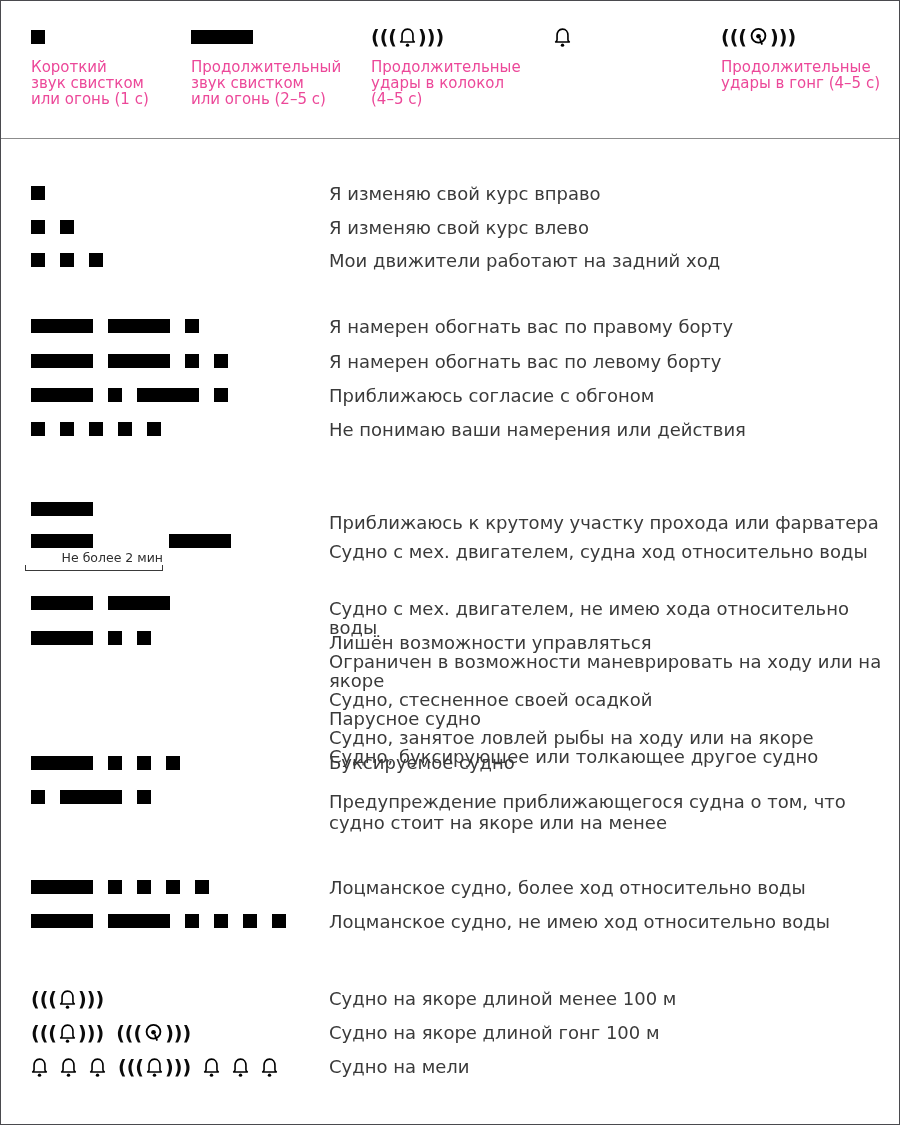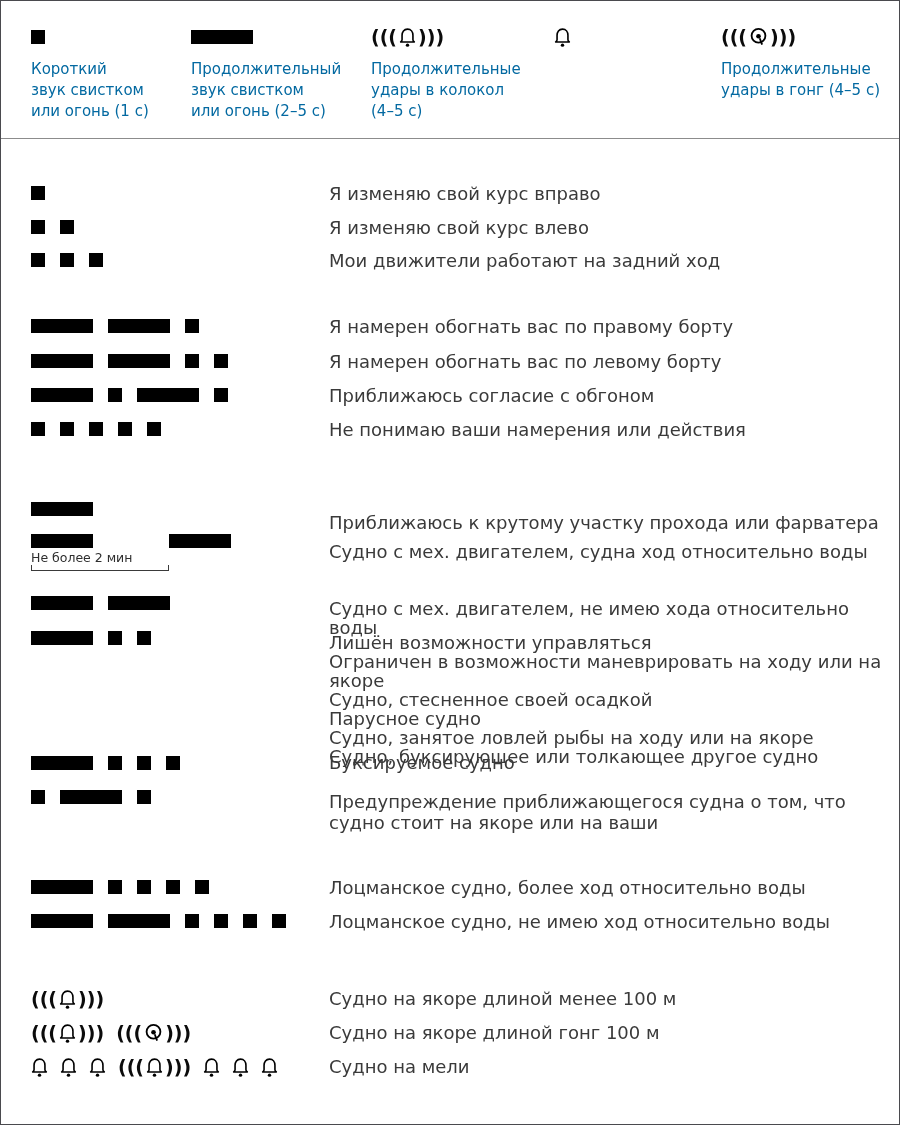--- a/index.html
+++ b/index.html
@@ -5,36 +5,36 @@
   html,body{margin:0;padding:0}
   body{
     width:900px;height:1125px;position:relative;background:#fff;
     border:1px solid #4a4a4e;box-sizing:border-box;overflow:hidden;
     font-family:"DejaVu Sans","Liberation Sans",sans-serif;color:#3a3a3a;
   }
   .divider{position:absolute;left:0;top:137px;width:100%;height:0;border-top:1px solid #8c8c8c}
   
   .legend-item{position:absolute;top:24px}
   .icon-row{height:24px;display:flex;align-items:center;gap:15px}
-  .legend-label{margin-top:10px;font-size:15px;line-height:21px;white-space:pre-line;color:#0369a1}
+  .legend-label{margin-top:10px;font-size:15px;line-height:16px;white-space:pre-line;color:#ec4899}
   
   .row{position:absolute;left:0;width:100%;height:0}
   .sig{position:absolute;left:30px;top:0;display:flex;align-items:center;gap:15px;height:14px}
   .sig.sigbell{height:24px;gap:12px}
   .desc{position:absolute;left:328px;font-size:18px;line-height:19px;white-space:pre-line;color:#3a3a3a}
   
   .box{display:inline-block;height:14px;background:#000;flex:0 0 auto}
   .box.s{width:14px}
   .box.l{width:62px}
   .gapbox{display:inline-block;width:46px;height:14px;flex:0 0 auto}
   .bicon{display:inline-flex;align-items:center;line-height:0}
   .ring{display:inline-flex;align-items:center;gap:2px;line-height:0}
   .pr{font-weight:700;font-size:19px;line-height:22px;color:#0b0b0b}
   
-  .bracket-wrap{position:absolute;left:30px;top:17px;width:138px;text-align:left}
+  .bracket-wrap{position:absolute;left:24px;top:17px;width:138px;text-align:right}
   .bracket-label{font-size:12.5px;line-height:13px;color:#2e2e2e}
   .bracket-line{height:5px;margin-top:1px;border:1px solid #3a3a3a;border-top:none}
 </style>
 </head>
 <body>
 
 <div>
   <div class="legend-item" style="left:30px">
     <div class="icon-row">
         <span class="box s"></span>
@@ -213,21 +213,21 @@
     <div class="desc" style="top:-3px">Буксируемое судно</div>
   </div>
 
   <div class="row" style="top:789px">
     <div class="sig">
         <span class="box s"></span>
         <span class="box l"></span>
         <span class="box s"></span>
       </div>
     <div class="desc" style="top:1px;line-height:21px">Предупреждение приближающегося судна о том, что
-судно стоит на якоре или на ваши</div>
+судно стоит на якоре или на менее</div>
   </div>
 
   <div class="row" style="top:879px">
     <div class="sig">
         <span class="box l"></span>
         <span class="box s"></span>
         <span class="box s"></span>
         <span class="box s"></span>
         <span class="box s"></span>
       </div>

